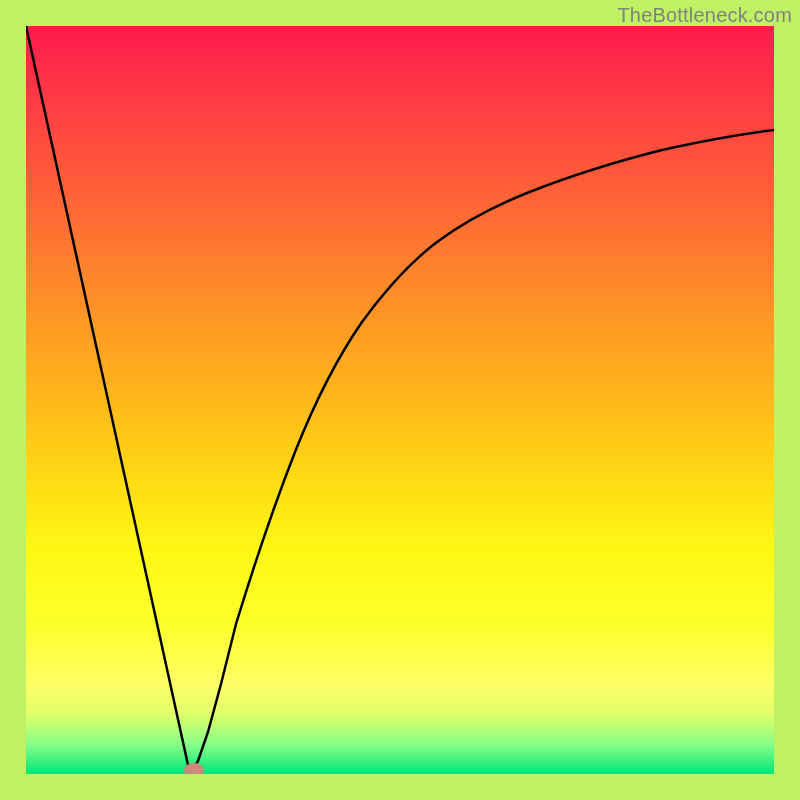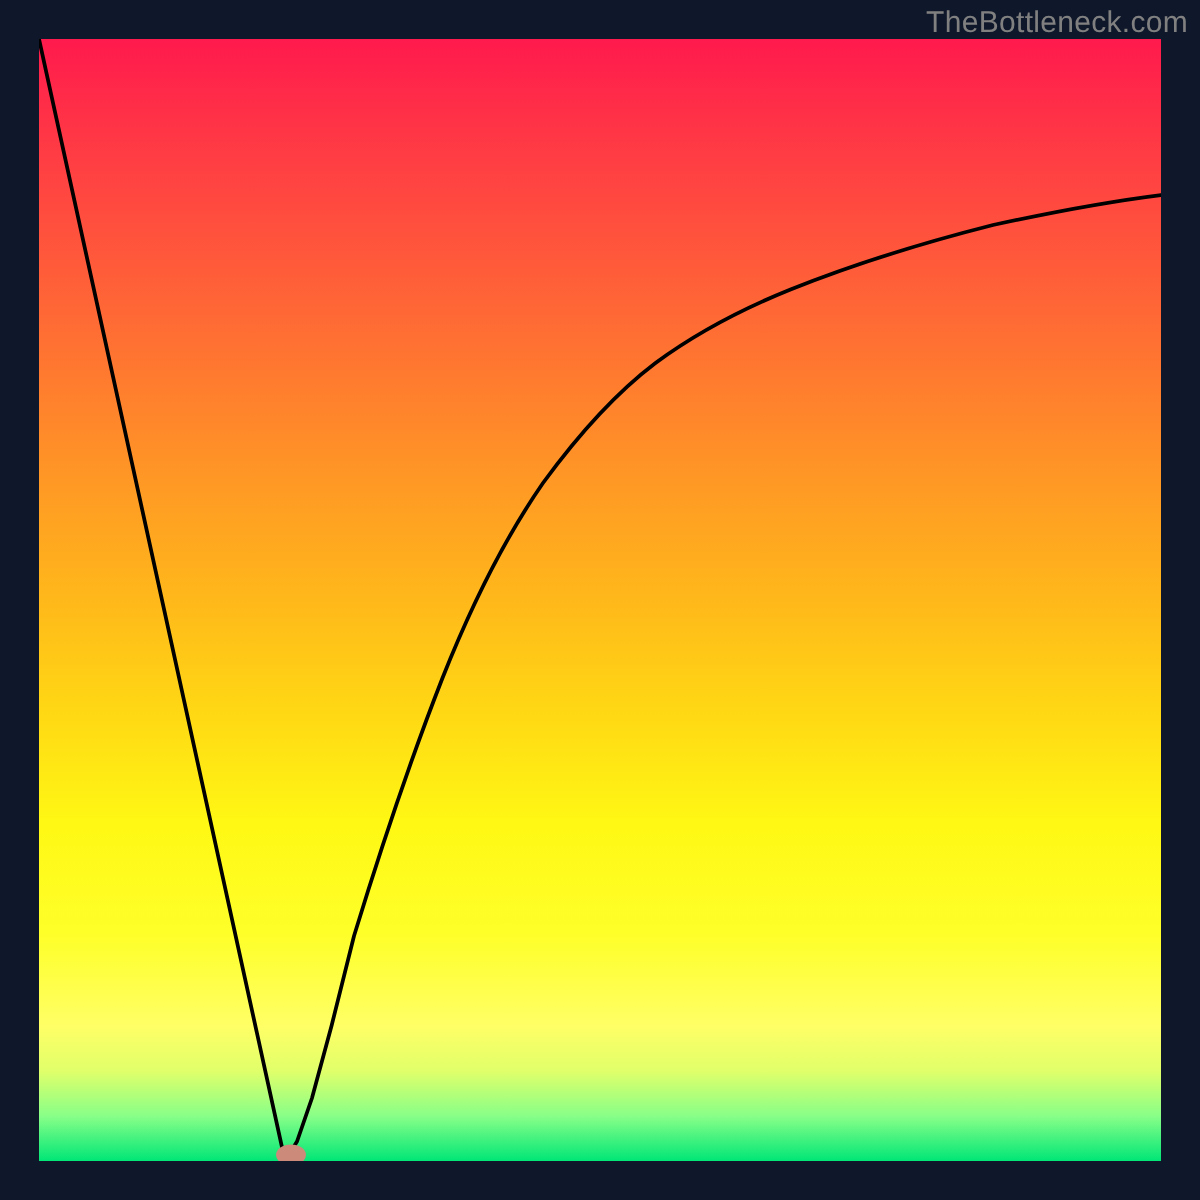--- a/index.html
+++ b/index.html
@@ -10,21 +10,21 @@
     background: #000;
     overflow: hidden;
     font-family: Arial, Helvetica, sans-serif;
   }
   .frame {
     position: absolute;
     left: 0;
     top: 0;
     width: 800px;
     height: 800px;
-    background: #0f172a;
+    background: #bef264;
   }
   .plot-area {
     position: absolute;
     left: 26px;
     top: 26px;
     width: 748px;
     height: 748px;
     overflow: hidden;
   }
   .gradient {

